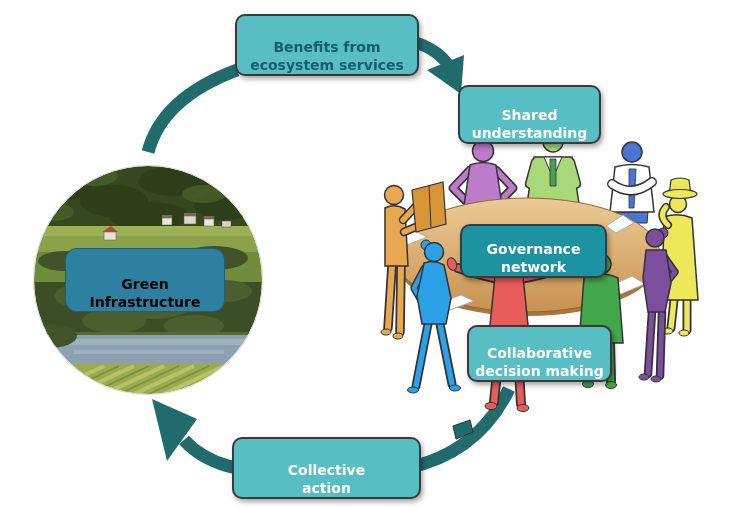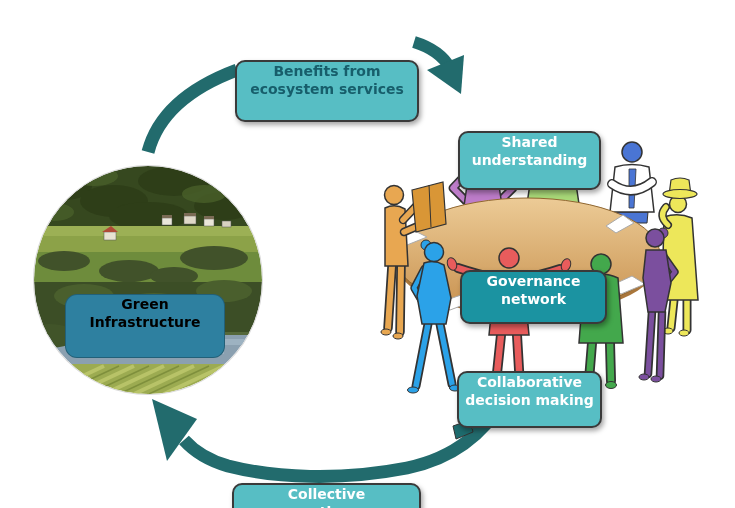--- a/index.html
+++ b/index.html
@@ -6,34 +6,33 @@
   .stage{
     position:relative;width:735px;height:508px;background:#fff;overflow:hidden;
     font-family:"DejaVu Sans","Liberation Sans",sans-serif;
   }
   .stage svg{display:block;}
   #arrows{position:absolute;left:0;top:0;z-index:1;}
   #photo{position:absolute;left:34px;top:166px;width:228px;height:228px;border-radius:50%;
          overflow:hidden;z-index:2;box-shadow:0 0 0 1px rgba(0,0,0,0.15);}
   #people{position:absolute;left:360px;top:128px;z-index:2;}
   .node{
-    position:absolute;z-index:3;display:flex;align-items:flex-start;justify-content:center;
+    position:absolute;z-index:3;display:flex;align-items:flex-end;justify-content:center;
     border-radius:10px;text-align:center;font-weight:bold;font-size:14px;line-height:1.3;
     white-space:pre-line;box-shadow:2px 3px 5px rgba(0,0,0,0.35);
     border:2px solid var(--box-border,#3A3A3A);
-    margin-top:46px;
   }
   .teal{background:var(--box-teal,#57BEC4);}
   .teal-dark{background:var(--box-teal-dark,#1B93A1);color:var(--text-white,#fff);}
   .txt-dark{color:var(--text-dark-teal,#175E6B);}
   .txt-white{color:var(--text-white,#ffffff);}
   #benefits{left:235px;top:14px;width:180px;height:58px;}
   #shared{left:458px;top:85px;width:139px;height:55px;}
   #governance{left:460px;top:224px;width:143px;height:50px;}
-  #collaborative{left:457px;top:325px;width:141px;height:53px;}
+  #collaborative{left:467px;top:325px;width:141px;height:53px;}
   #collective{left:232px;top:437px;width:185px;height:58px;}
   #greeninfra{
     left:65px;top:248px;width:158px;height:62px;border-radius:12px;
     background:var(--green-infra-box,#2E80A0);color:#000;
     border:1px solid rgba(0,0,0,0.25);box-shadow:none;z-index:4;
   }
 </style>
 </head>
 <body>
 

